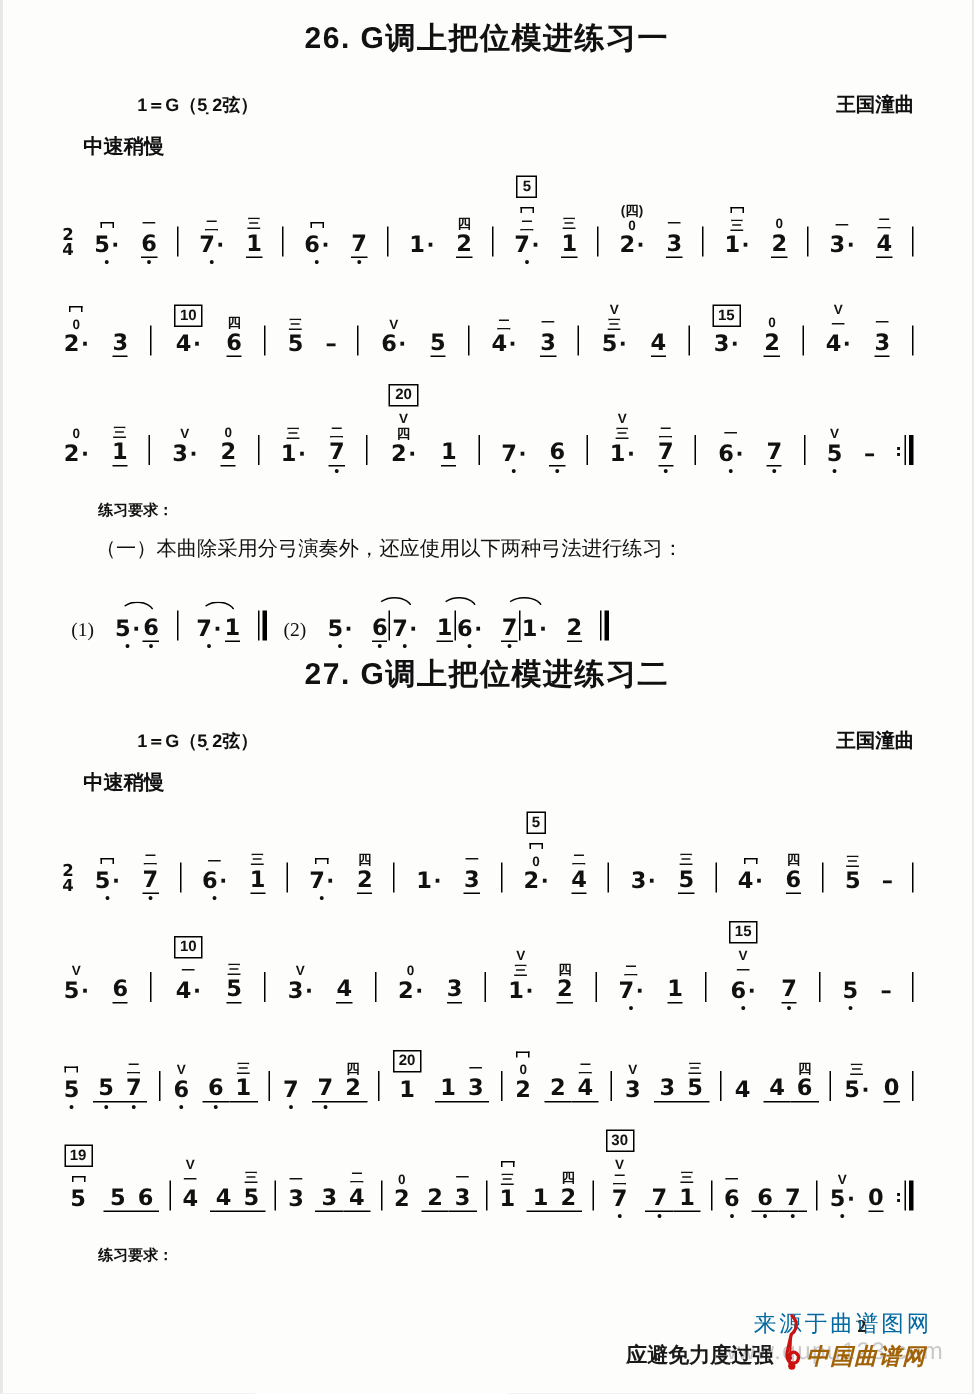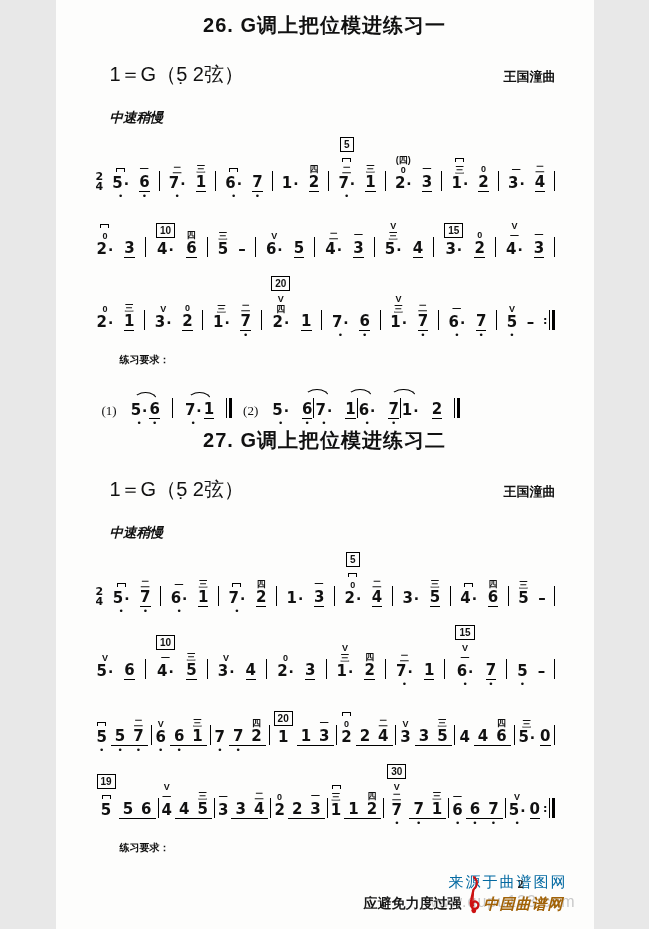--- a/index.html
+++ b/index.html
@@ -1,37 +1,37 @@
 <!DOCTYPE html>
 <html><head>
 <meta charset="utf-8">
 <style>
   html,body{margin:0;padding:0;background:#e8e8e8;}
   .page{
-    position:relative; width:538px; height:929px; margin:0 auto;
+    position:relative; width:646px; height:929px; margin:0 auto;
     background:#fdfdfc; overflow:hidden; box-sizing:border-box;
     padding:12px 24px 0 24px;
     font-family:"Liberation Serif", serif; color:#111;
   }
   
   h1.sec-title{
     margin:0; text-align:center; font-family:"Liberation Sans",sans-serif;
     font-size:20px; font-weight:bold; letter-spacing:1px;
   }
   .t26{margin-top:8px;}
   .t27{margin-top:30px;}
   .meta-row{
     display:flex; justify-content:space-between; align-items:baseline;
     margin:22px 14px 0 30px;
   }
-  .key-sig{font-family:"Liberation Sans",sans-serif; font-weight:normal; font-size:20px;}
+  .key-sig{font-family:"Liberation Sans",sans-serif; font-weight:bold; font-size:12px;margin-left:36px;}
   .composer{font-size:13px; font-weight:bold;text-align:right;}
   .tempo{
-    margin:21px 0 0 30px; font-family:"Liberation Sans",sans-serif;
-    font-weight:bold; font-size:13.5px;font-style:italic;
+    margin:10px 0 0 30px; font-family:"Liberation Sans",sans-serif;
+    font-weight:bold; font-size:13.5px;
   }
   .req-head{
     margin:14px 0 0 40px; font-family:"Liberation Sans",sans-serif;
     font-weight:bold; font-size:10px;
   }
   .req-p{
     margin:8px 6px 0 14px; text-indent:1.8em; font-size:13.5px; line-height:21px;
   }
   
   .music{
@@ -473,20 +473,21 @@
         </span>
         <span class="dash">–</span>
         <span class="endbar">
           <span class="rdots">:</span>
           <span class="thin"></span>
           <span class="thick"></span>
         </span>
       </div>
     <div class="req">
       <div class="req-head">练习要求：</div>
+      <p class="req-p">（一）本曲除采用分弓演奏外，还应使用以下两种弓法进行练习：</p>
       <div class="music example">
           <span class="lab">(1)</span>
           <span class="slur">
             <span class="arc"></span>
             <span class="note">
               <span class="body">
                 <span class="num">5</span>
                 <span class="aug">·</span>
               </span>
               <span class="lod">•</span>

